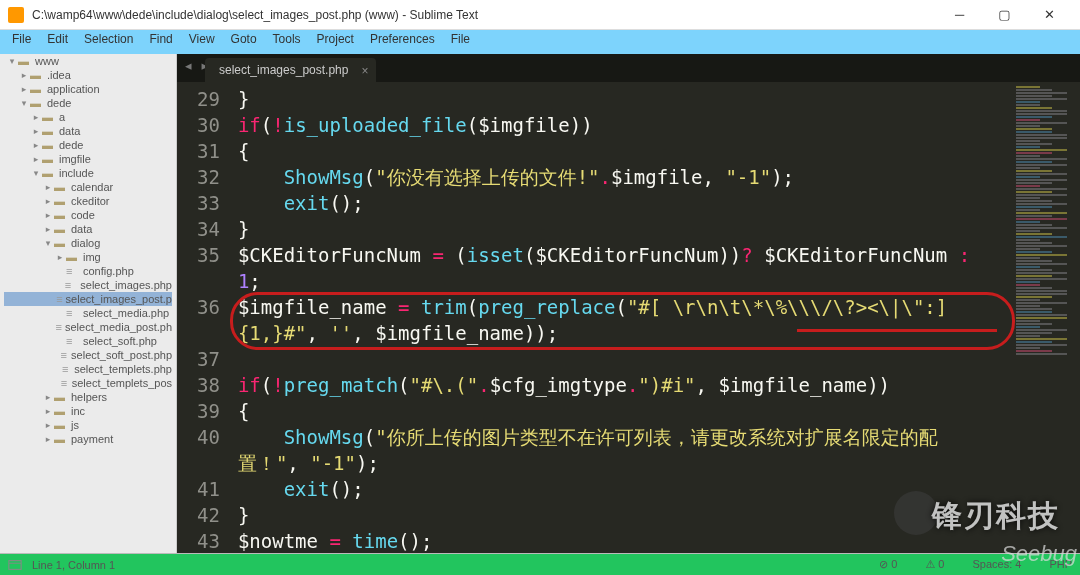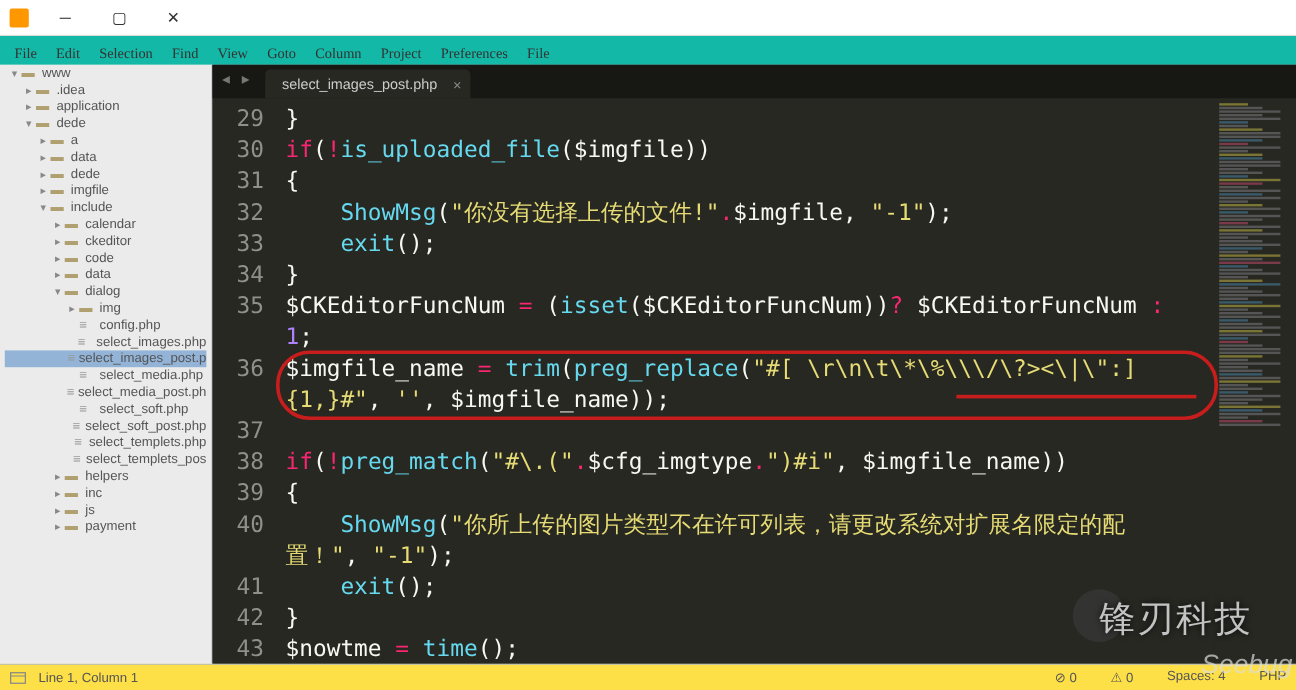--- a/index.html
+++ b/index.html
@@ -2,86 +2,87 @@
 <html><head>
 <meta charset="utf-8">
 <style>
 * { margin: 0; padding: 0; box-sizing: border-box; }
 body { font-family: "Segoe UI", Tahoma, sans-serif; background: #f0f0f0; width: 1080px; height: 575px; overflow: hidden; position: relative; }
 .titlebar { height: 30px; background: #fff; display: flex; align-items: center; padding: 0 8px; font-size: 12px; color: #333; border-bottom: 1px solid #ddd; }
 .titlebar .app-icon { width: 16px; height: 16px; background: #ff9800; margin-right: 8px; border-radius: 2px; }
 .titlebar .title { flex: 1; }
 .titlebar .win-controls { display: flex; gap: 0; }
 .titlebar .win-btn { width: 45px; height: 30px; display: flex; align-items: center; justify-content: center; font-size: 13px; cursor: pointer; }
-.menubar { height: 24px; background: #14b8a6; display: flex; align-items: flex-end; padding: 0 4px; font-size: 12px; color: #333; font-family: Liberation Serif, serif; }
+.menubar { height: 24px; background: #7dd3fc; display: flex; align-items: flex-start; padding: 0 4px; font-size: 12px; color: #333; }
 .menubar span { padding: 2px 8px; cursor: pointer; }
 .main { display: flex; height: calc(575px - 30px - 24px - 22px); }
 .sidebar { width: 177px; background: #ebebeb; border-right: 1px solid #ccc; overflow: hidden; font-size: 12px; color: #444; }
 .sidebar-header { padding: 6px 10px; font-weight: bold; font-size: 11px; color: #5a5a5a; letter-spacing: 0.5px; }
 .tree { padding: 0 4px 4px 4px; }
 .tree-item { display: flex; align-items: center; padding: 1px 0; white-space: nowrap; cursor: pointer; }
 .tree-item.selected { background: #93b3d7; }
 .tree-arrow { width: 12px; font-size: 9px; color: #888; text-align: center; }
 .tree-icon { width: 14px; font-size: 11px; margin-right: 3px; }
 .folder-icon { color: #b0a070; }
 .file-icon { color: #999; }
 .tree-label { font-size: 11px; color: #555; }
 .d0 { padding-left: 2px; } .d1 { padding-left: 14px; } .d2 { padding-left: 26px; } .d3 { padding-left: 38px; } .d4 { padding-left: 50px; }
 .editor-area { flex: 1; display: flex; flex-direction: column; background: #272822; position: relative; }
 .tabbar { height: 28px; background: #171814; display: flex; align-items: flex-end; padding-left: 28px; }
 .tab-nav { position: absolute; left: 4px; top: 4px; display: flex; gap: 2px; }
 .tab-nav span { color: #777; font-size: 13px; padding: 0 4px; cursor: pointer; }
-.tab { background: #272822; color: #ccc; padding: 5px 28px 5px 14px; font-size: 12px; border-radius: 4px 4px 0 0; position: relative; cursor: pointer; margin-left: 16px; }
+.tab { background: #272822; color: #ccc; padding: 5px 28px 5px 14px; font-size: 12px; border-radius: 4px 4px 0 0; position: relative; cursor: pointer; }
 .tab .close { position: absolute; right: 8px; top: 6px; font-size: 12px; color: #888; }
 .editor-content { flex: 1; display: flex; overflow: hidden; font-family: Consolas, monospace; font-size: 19px; line-height: 26px; position: relative; }
 .gutter { background: #272822; color: #90908a; text-align: right; padding: 4px 10px 4px 20px; font-size: 19px; user-select: none; }
 .code { flex: 1; background: #272822; color: #f8f8f2; padding: 4px 0; white-space: pre; overflow: hidden; }
 .code .line { padding-left: 8px; }
 .k { color: #f92672; } 
 .f { color: #66d9ef; } 
 .s { color: #e6db74; } 
 .n { color: #ae81ff; } 
 .p { color: #f8f8f2; } 
 .v { color: #f8f8f2; } 
 .minimap { width: 68px; background: #272822; position: relative; }
 .minimap-lines { position: absolute; top: 4px; left: 4px; right: 4px; }
 .mm-line { height: 2px; margin-bottom: 1px; background: #555; }
 .mm-line.l { width: 40%; } .mm-line.m { width: 60%; } .mm-line.h { width: 85%; }
 .mm-line.y { background: #7a7535; } .mm-line.b { background: #3a5a6a; } .mm-line.r { background: #7a3a4a; }
 .annotation { position: absolute; pointer-events: none; }
 .ann-box { position: absolute; left: 53px; top: 210px; width: 785px; height: 58px; border: 3px solid #c71d1d; border-radius: 28px; z-index: 5; }
 .ann-under { position: absolute; border-bottom: 3px solid #c71d1d; z-index: 5; }
-.statusbar { height: 22px; background: #fde047; border-top: 1px solid #bbb; display: flex; align-items: center; font-size: 11px; color: #555; padding: 0 8px; }
+.statusbar { height: 22px; background: #22c55e; border-top: 1px solid #bbb; display: flex; align-items: center; font-size: 11px; color: #555; padding: 0 8px; }
 .statusbar .sb-left { flex: 1; display: flex; align-items: center; gap: 10px; }
 .statusbar .sb-right { display: flex; gap: 28px; }
 .sb-icon { width: 14px; height: 14px; display: inline-block; }
-.watermark { position: absolute; right: 36px; bottom: 38px; color: #ddd; font-size: 30px; font-weight: normal; opacity: 0.85; text-shadow: 0 0 6px #000; letter-spacing: 2px; pointer-events: none; }
+.watermark { position: absolute; right: 20px; bottom: 38px; color: #ddd; font-size: 30px; font-weight: bold; opacity: 0.85; text-shadow: 0 0 6px #000; letter-spacing: 2px; pointer-events: none; }
 .watermark2 { position: absolute; right: 3px; bottom: 8px; color: #ddd; font-size: 22px; opacity: 0.7; pointer-events: none; font-style: italic; }
 .wechat-icon { position: absolute; right: 142px; bottom: 40px; width: 44px; height: 44px; border-radius: 50%; background: rgba(60,60,60,0.6); pointer-events: none; }
 </style>
 </head>
 <body>
 
 <div class="titlebar">
   <div class="app-icon"></div>
+  <div class="title">C:\wamp64\www\dede\include\dialog\select_images_post.php (www) - Sublime Text</div>
   <div class="win-controls">
     <div class="win-btn">─</div>
     <div class="win-btn">▢</div>
     <div class="win-btn">✕</div>
   </div>
 </div>
 
 <div class="menubar" id="menubar">
     <span>File</span>
     <span>Edit</span>
     <span>Selection</span>
     <span>Find</span>
     <span>View</span>
     <span>Goto</span>
-    <span>Column</span>
+    <span>Tools</span>
     <span>Project</span>
     <span>Preferences</span>
     <span>File</span>
   </div>
 
 <div class="main">
   <div class="sidebar">
     <div class="tree" id="tree">
         <div class="tree-item d0">
           <span class="tree-arrow">▾</span>

